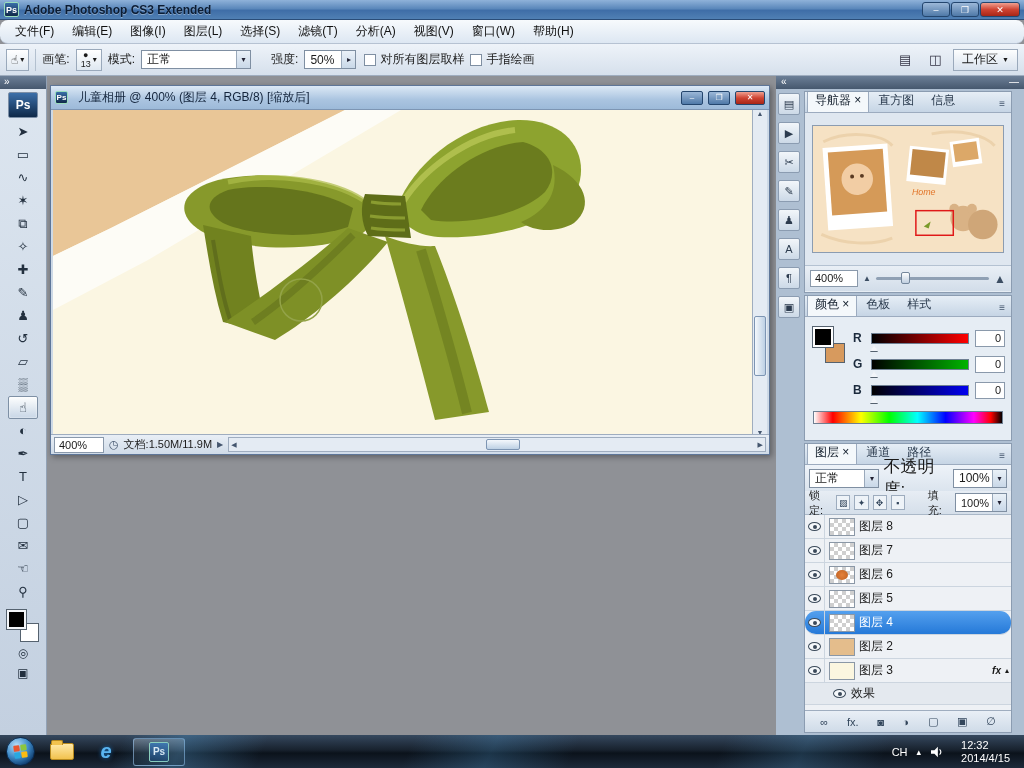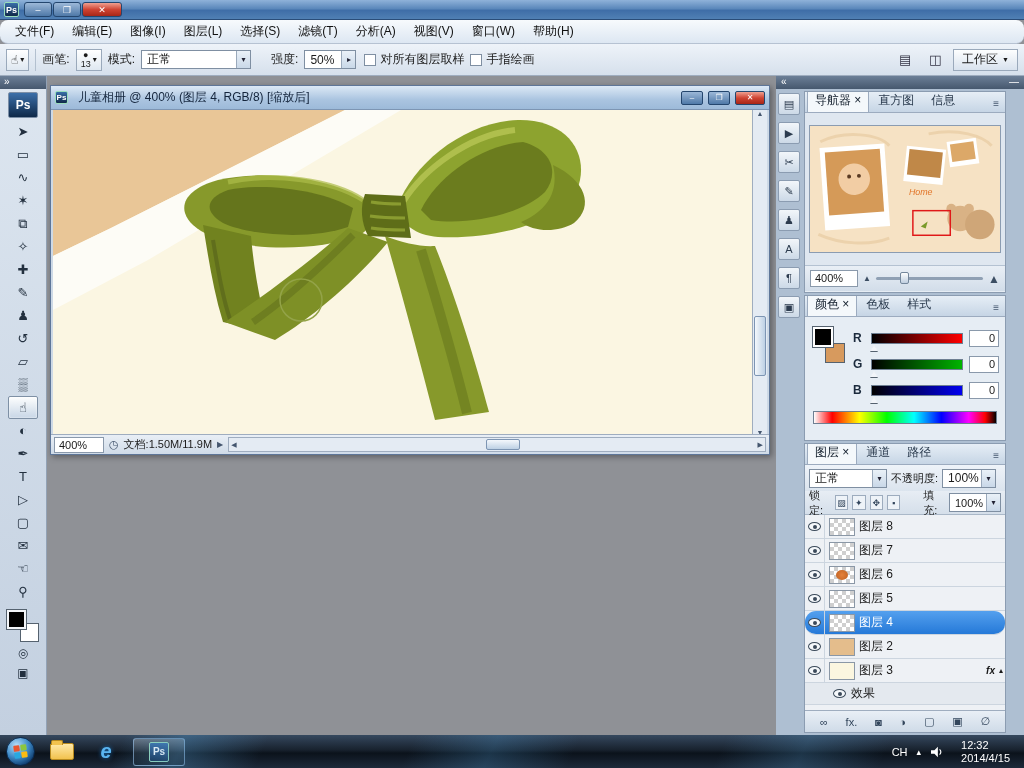--- a/index.html
+++ b/index.html
@@ -55,21 +55,21 @@
   .zoom-box { width:50px; height:16px; background:#fff; border:1px solid #8a99ab; padding:1px 4px; }
   .hscroll { position:relative; flex:1; height:15px; background:#e4ebf3; border:1px solid #9fadbf; display:flex; align-items:center; justify-content:space-between; padding:0 2px; font-size:7px; color:#44566e; }
   .hthumb { position:absolute; left:48%; top:1px; width:34px; height:11px; background:linear-gradient(#f4f8fc,#bdd0e4); border:1px solid #7d95b3; border-radius:2px; }
 
   
   .rightzone { position:absolute; left:776px; top:76px; width:248px; height:659px; background:#aebfd2; }
   .rz-header { height:13px; background:linear-gradient(#6c7f97,#46586e); color:#fff; font-size:10px; line-height:12px; display:flex; justify-content:space-between; padding:0 5px; }
   .rz-body { display:flex; height:646px; }
   .dockcol { width:26px; display:flex; flex-direction:column; align-items:center; padding-top:4px; gap:7px; }
   .dock-icon { width:22px; height:22px; background:linear-gradient(#f2f6fa,#ccd9e7); border:1px solid #8b9cb1; border-radius:2px; display:flex; align-items:center; justify-content:center; font-size:11px; color:#2c3b4e; }
-  .panelcol { flex:1; display:flex; flex-direction:column; gap:2px; padding:2px 18px 0 2px; }
+  .panelcol { flex:1; display:flex; flex-direction:column; gap:2px; padding:2px 12px 0 2px; }
   .panel { background:#e6edf4; border:1px solid #8b9cb1; display:flex; flex-direction:column; overflow:hidden; }
   .tabbar { height:21px; background:linear-gradient(#e6eef6,#c6d5e5); border-bottom:1px solid #9cabbf; display:flex; align-items:flex-end; padding:0 2px; gap:1px; }
   .tab { padding:2px 7px 3px 7px; font-size:12px; color:#2a3a4d; border:1px solid transparent; border-bottom:none; white-space:nowrap; }
   .tab.active { background:#f4f8fb; border-color:#9cabbf; border-radius:2px 2px 0 0; color:#101c2a; }
   .tab-menu { margin-left:auto; font-size:10px; color:#44566e; padding:0 4px 3px 0; }
 
   .nav-thumbwrap { height:152px; display:flex; align-items:center; justify-content:center; background:#dfe7f0; }
   .nav-thumb { border:1px solid #8b9cb1; background:#f6e2c4; }
   .nav-zoomrow { height:26px; display:flex; align-items:center; gap:5px; padding:0 5px; background:linear-gradient(#e9eff6,#d2dde9); border-top:1px solid #b4c2d2; }
   .nav-zoom-box { width:48px; height:17px; background:#fff; border:1px solid #8a99ab; padding:1px 4px; font-size:11px; }
@@ -128,20 +128,21 @@
   .clockblock { text-align:left; font-size:11px; color:#fff; line-height:13px; padding:0 8px; }
   .spk { width:14px; height:12px; }
 </style>
 </head>
 <body>
 
 <div id="screen">
 
   <div class="titlebar">
     <span class="ps-badge">Ps</span>
+    <span class="title-text">Adobe Photoshop CS3 Extended</span>
     <span class="wbtns">
       <span class="wbtn">–</span>
       <span class="wbtn">❐</span>
       <span class="wbtn close">✕</span>
     </span>
   </div>
 
   <div class="menubar">
     <span class="menu-item">文件(F)</span>
     <span class="menu-item">编辑(E)</span>
@@ -388,21 +389,21 @@
             <span class="tab active"><span>图层</span> <span>×</span></span>
             <span class="tab">通道</span>
             <span class="tab">路径</span>
             <span class="tab-menu">≡</span>
           </div>
           <div class="blend-row">
             <span class="combo" style="width:78px">
               <span class="val" style="flex:1">正常</span>
               <span class="arr">▾</span>
             </span>
-            <span style="font-size:11px">不透明度:</span>
+            <span style="font-size:17px">不透明度:</span>
             <span class="combo" style="width:54px">
               <span class="val" style="flex:1">100%</span>
               <span class="arr">▾</span>
             </span>
           </div>
           <div class="lock-row">
             <span>锁定:</span>
             <span class="lock-ico">▨</span>
             <span class="lock-ico">✦</span>
             <span class="lock-ico">✥</span>

